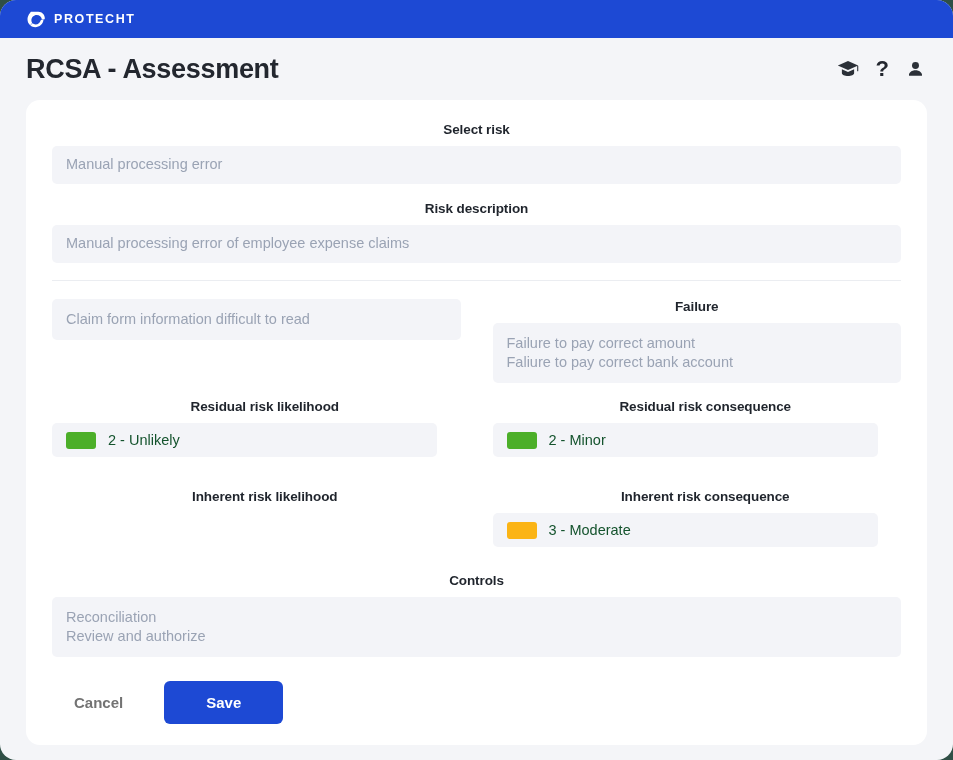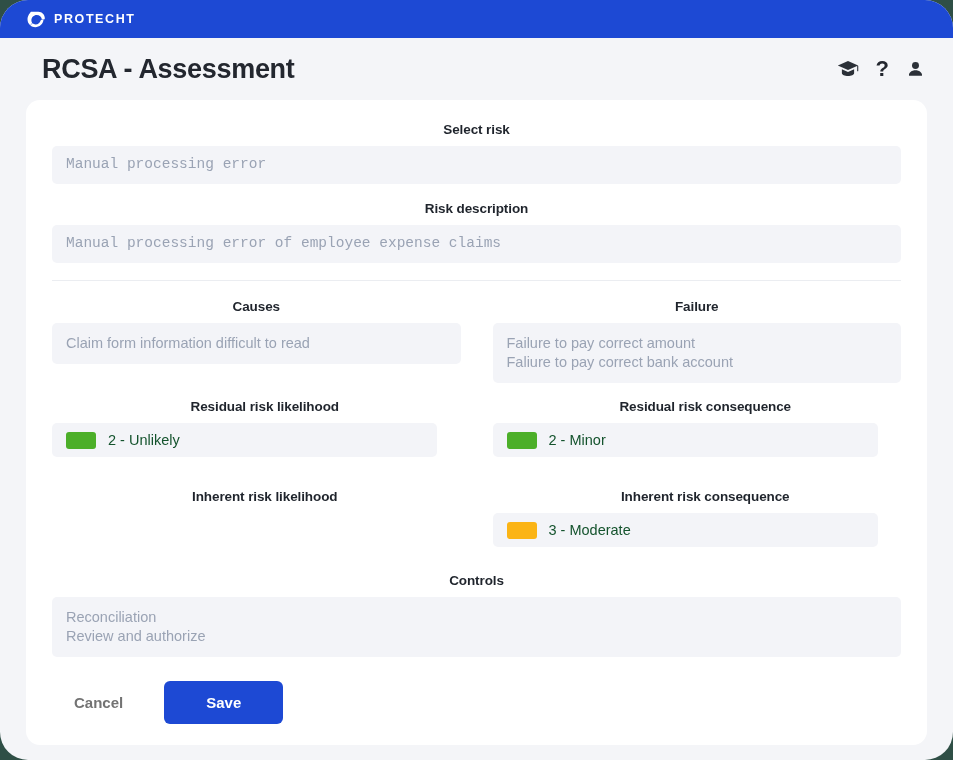--- a/index.html
+++ b/index.html
@@ -6,21 +6,21 @@
     margin: 0;
     padding: 0;
     background: #2f4f46;
     font-family: "Liberation Sans", sans-serif;
   }
   #app {
     position: relative;
     width: 953px;
     height: 760px;
     overflow: hidden;
-    border-radius: 28px;
+    border-radius: 16px;
     background: #f4f5f8;
     box-sizing: border-box;
   }
   
   .brandbar {
     height: 38px;
     background: #1d49d4;
     display: flex;
     align-items: center;
     padding-left: 26px;
@@ -49,21 +49,21 @@
     align-items: center;
     justify-content: space-between;
     padding: 0 28px 0 26px;
     box-sizing: border-box;
   }
   .page-title {
     font-size: 27px;
     font-weight: bold;
     color: #23272f;
     letter-spacing: -0.3px;
-    margin: 16px;
+    margin: 0;
   }
   .title-icons {
     display: flex;
     align-items: center;
     gap: 17px;
   }
   .ticon {
     color: #2b3038;
     display: flex;
     align-items: center;
@@ -97,21 +97,21 @@
   }
   .field-box {
     background: #f3f4f8;
     border-radius: 5px;
     color: #9aa3b4;
     font-size: 14.5px;
     box-sizing: border-box;
     padding: 11px 14px;
     line-height: 19px;
   }
-  .field-box.single { height: 38px; padding-top: 9px; font-family: Liberation Mono, monospace; }
+  .field-box.single { height: 38px; padding-top: 9px; }
   .field-group { margin-bottom: 17px; }
   .divider {
     height: 1px;
     background: #ebedf1;
     margin: 6px 0 18px 0;
   }
   .two-col {
     display: flex;
     gap: 32px;
   }
@@ -218,21 +218,20 @@
 
     <div class="field-group">
       <div class="field-label">Risk description</div>
       <div class="field-box single">Manual processing error of employee expense claims</div>
     </div>
 
     <div class="divider"></div>
 
     <div class="two-col">
       <div class="col">
-        <div class="field-label">Causes</div>
         <div class="field-box">
           <div>Claim form information difficult to read</div>
         </div>
       </div>
       <div class="col">
         <div class="field-label">Failure</div>
         <div class="field-box">
           <div>Failure to pay correct amount</div>
           <div>Faliure to pay correct bank account</div>
         </div>

